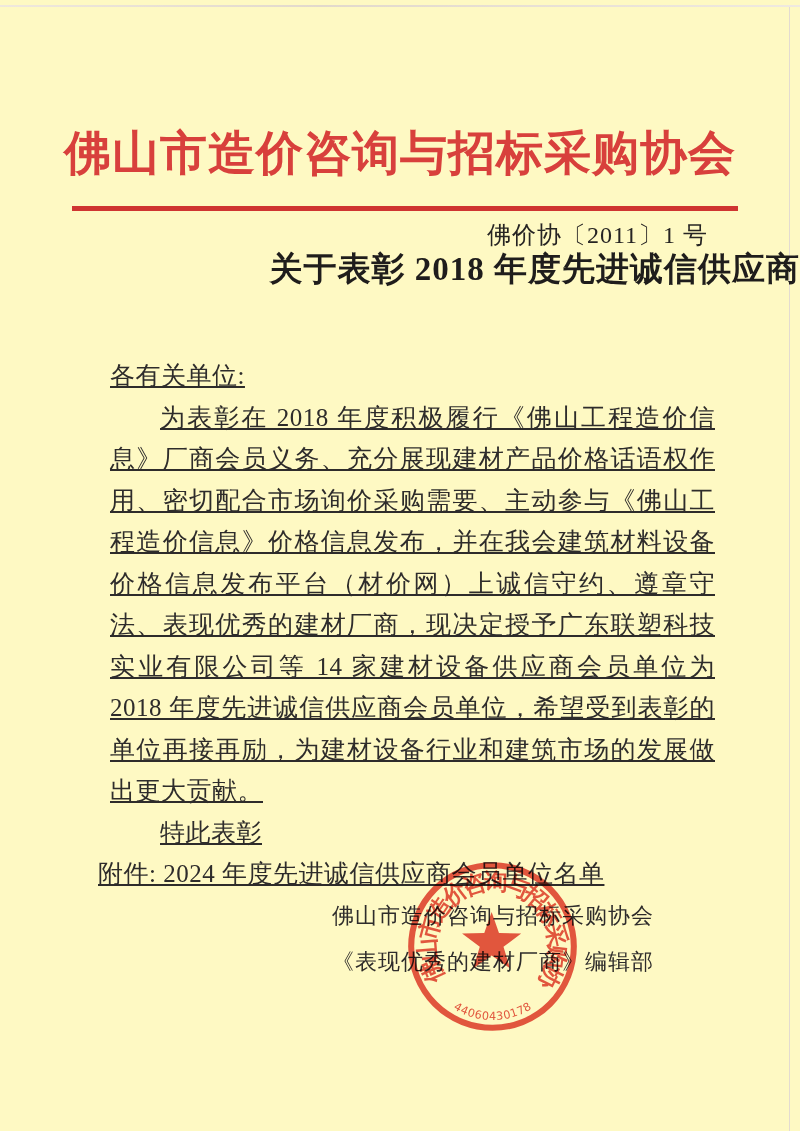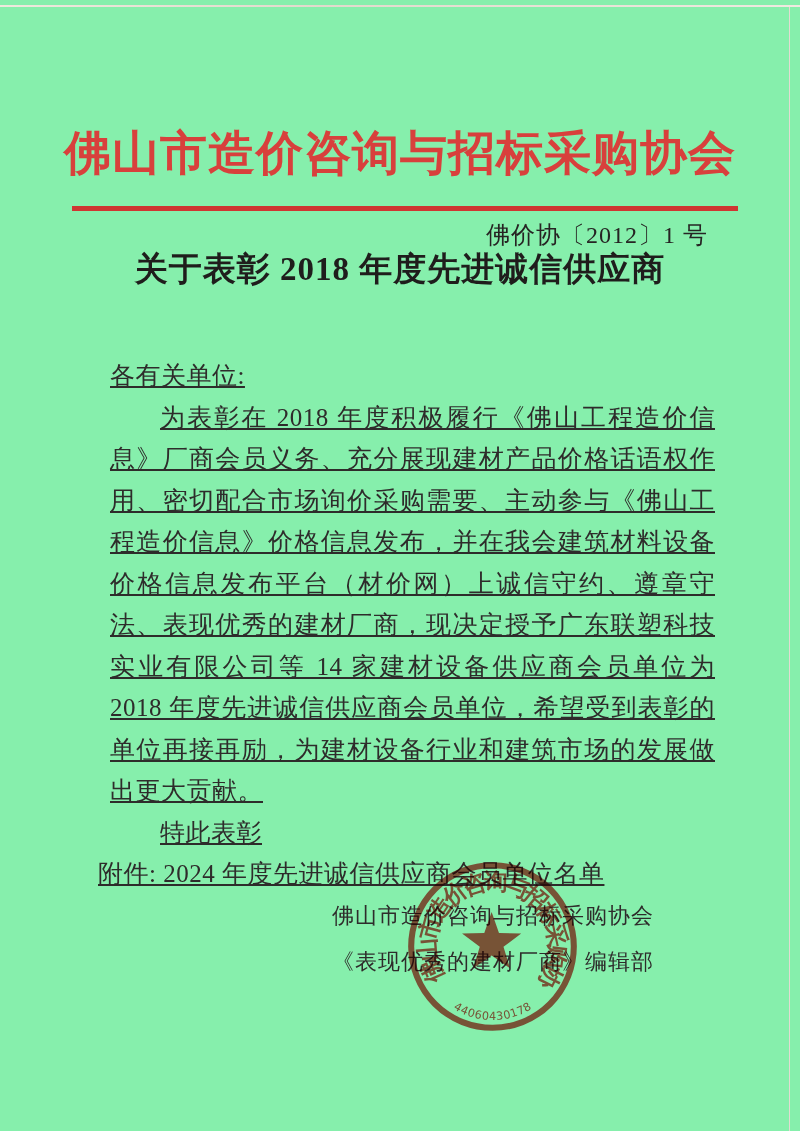--- a/index.html
+++ b/index.html
@@ -2,21 +2,21 @@
 <html><head>
 <meta charset="utf-8">
 <style>
   html, body { margin: 0; padding: 0; }
   body { background: #ffffff; }
 
   .page {
     position: relative;
     width: 800px;
     height: 1131px;
-    background: #86efac;
+    background: #fef9c3;
     overflow: hidden;
     font-family: "Liberation Serif", "DejaVu Serif", serif;
     color: #2e2c2b;
   }
 
   
   .scan-edge-top {
     position: absolute; top: 5px; left: 0; width: 100%; height: 2px;
     background: linear-gradient(90deg, #efe8dd, #e2d9cc 40%, #efe9e0);
   }
@@ -42,21 +42,21 @@
 
   .doc-number {
     position: absolute; top: 219px; right: 92px;
     font-size: 24px;
     letter-spacing: 1px;
     color: #262423;
   }
 
   .doc-title {
     position: absolute; top: 246px; left: 0; width: 100%;
-    text-align: center;
+    text-align: right;
     font-size: 33px; font-weight: bold;
     line-height: 47px;
     color: #1f1d1c;
     letter-spacing: 1px;
   }
 
   .body-text {
     position: absolute; top: 355px; left: 110px; width: 605px;
     font-size: 25px;
     line-height: 41.5px;
@@ -103,21 +103,21 @@
 
 <div class="page">
 
   <div class="scan-edge-top"></div>
   <div class="scan-edge-right"></div>
 
   <div class="letterhead">佛山市造价咨询与招标采购协会</div>
 
   <div class="red-rule"></div>
 
-  <div class="doc-number">佛价协〔2012〕1 号</div>
+  <div class="doc-number">佛价协〔2011〕1 号</div>
 
   <div class="doc-title">
     <div>关于表彰 2018 年度先进诚信供应商</div>
   </div>
 
   <div class="body-text">
     <p class="para-salutation">各有关单位:</p>
     <p class="para-main">为表彰在 2018 年度积极履行《佛山工程造价信息》厂商会员义务、充分展现建材产品价格话语权作用、密切配合市场询价采购需要、主动参与《佛山工程造价信息》价格信息发布，并在我会建筑材料设备价格信息发布平台（材价网）上诚信守约、遵章守法、表现优秀的建材厂商，现决定授予广东联塑科技实业有限公司等 14 家建材设备供应商会员单位为 2018 年度先进诚信供应商会员单位，希望受到表彰的单位再接再励，为建材设备行业和建筑市场的发展做出更大贡献。</p>
     <p class="para-closing">特此表彰</p>
     <p class="para-attachment">附件: 2024 年度先进诚信供应商会员单位名单</p>

